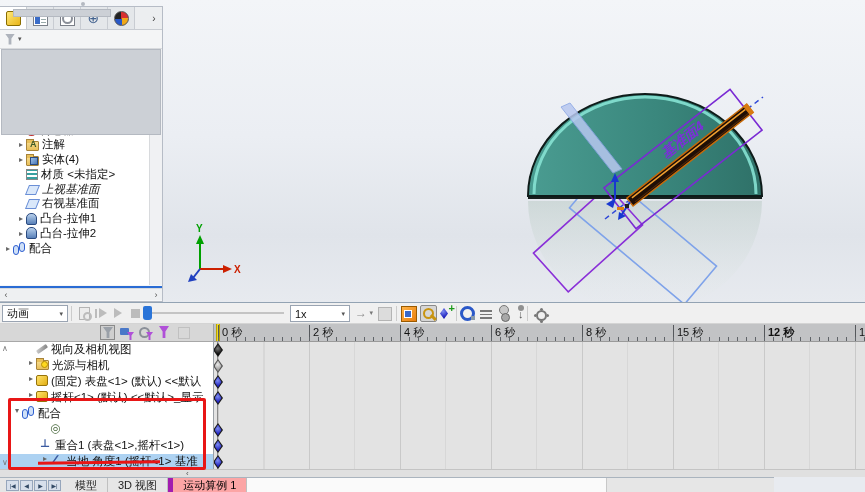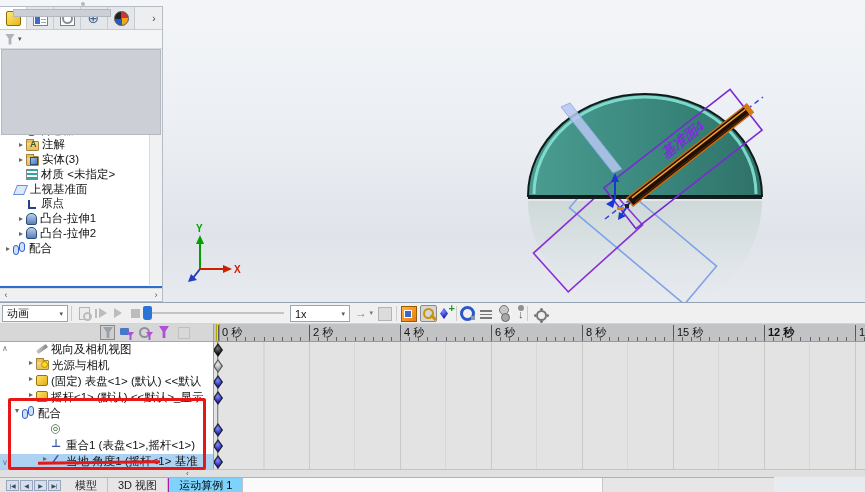--- a/index.html
+++ b/index.html
@@ -154,21 +154,21 @@
 #mm-strip{position:absolute;left:0;bottom:0;height:8px;width:865px;background:#e0e0e0;border-top:1px solid #c4c4c4;font-size:8px;color:#555}
 #mm-strip span{position:absolute;left:186px;top:-1px}
 
 
 #tabbar{position:absolute;left:0;top:477px;width:774px;height:15px;background:#e6e6e6;border-top:1px solid #aab4be;
  display:flex;align-items:stretch;font-size:11px;z-index:5}
 #navbtns{display:flex;align-items:center;gap:1px;padding:1px 4px 1px 6px}
 .nav{width:13px;height:11px;display:flex;align-items:center;justify-content:center;background:#d7dfeb;border:1px solid #96a6bc;
  font-size:6px;color:#334a66}
 .mtab{padding:0 10px;display:flex;align-items:center;border-right:1px solid #c0c0c0;color:#222}
-.mtab.active{background:#7dd3fc;border-left:1px solid #a21caf;color:#000}
+.mtab.active{background:#fca5a5;border-left:5px solid #a21caf;color:#000}
 #tab-filler{width:360px;background:#fafafa;border-right:1px solid #c8c8c8}
 
 
 #anno-rect{position:absolute;left:8px;top:398px;width:198px;height:72px;border:3px solid #e81616;border-radius:2px;z-index:30}
 #anno-line{position:absolute;left:38px;top:461px;width:122px;height:3px;background:#e81616;transform:rotate(-.6deg);z-index:31}
 </style>
 </head>
 <body>
 
 <div id="stage">
@@ -296,36 +296,36 @@
           <span>传感器</span>
         </div>
         <div class="fm-row" style="padding-left: 16px;">
           <span class="arrow">▸</span>
           <span class="ico ico-annotations"></span>
           <span>注解</span>
         </div>
         <div class="fm-row" style="padding-left: 16px;">
           <span class="arrow">▸</span>
           <span class="ico ico-solids-folder"></span>
-          <span>实体(3)</span>
+          <span>实体(4)</span>
         </div>
         <div class="fm-row" style="padding-left: 16px;">
           <span class="arrow"></span>
           <span class="ico ico-material"></span>
           <span>材质 &lt;未指定&gt;</span>
         </div>
-        <div class="fm-row" style="padding-left: 4px;">
+        <div class="fm-row" style="padding-left: 16px; font-style: italic;">
           <span class="arrow"></span>
           <span class="ico ico-plane"></span>
           <span>上视基准面</span>
         </div>
         <div class="fm-row" style="padding-left: 16px;">
           <span class="arrow"></span>
-          <span class="ico ico-origin"></span>
-          <span>原点</span>
+          <span class="ico ico-plane"></span>
+          <span>右视基准面</span>
         </div>
         <div class="fm-row" style="padding-left: 16px;">
           <span class="arrow">▸</span>
           <span class="ico ico-boss-extrude"></span>
           <span>凸台-拉伸1</span>
         </div>
         <div class="fm-row" style="padding-left: 16px;">
           <span class="arrow">▸</span>
           <span class="ico ico-boss-extrude"></span>
           <span>凸台-拉伸2</span>
@@ -424,21 +424,21 @@
         </div>
         <div class="mm-row" style="padding-left: 12px;">
           <span class="arrow">▾</span>
           <span class="ico ico-mates"></span>
           <span>配合</span>
         </div>
         <div class="mm-row" style="padding-left: 40px;">
           <span class="arrow"></span>
           <span class="ico ico-concentric"></span>
         </div>
-        <div class="mm-row" style="padding-left: 40px;">
+        <div class="mm-row" style="padding-left: 29px;">
           <span class="arrow"></span>
           <span class="ico ico-coincident"></span>
           <span>重合1 (表盘&lt;1&gt;,摇杆&lt;1&gt;)</span>
         </div>
         <div class="mm-row selected" style="padding-left: 40px;">
           <span class="arrow">▸</span>
           <span class="ico ico-angle"></span>
           <span>当地 角度1 (摇杆&lt;1&gt; 基准</span>
         </div>
       </div>

